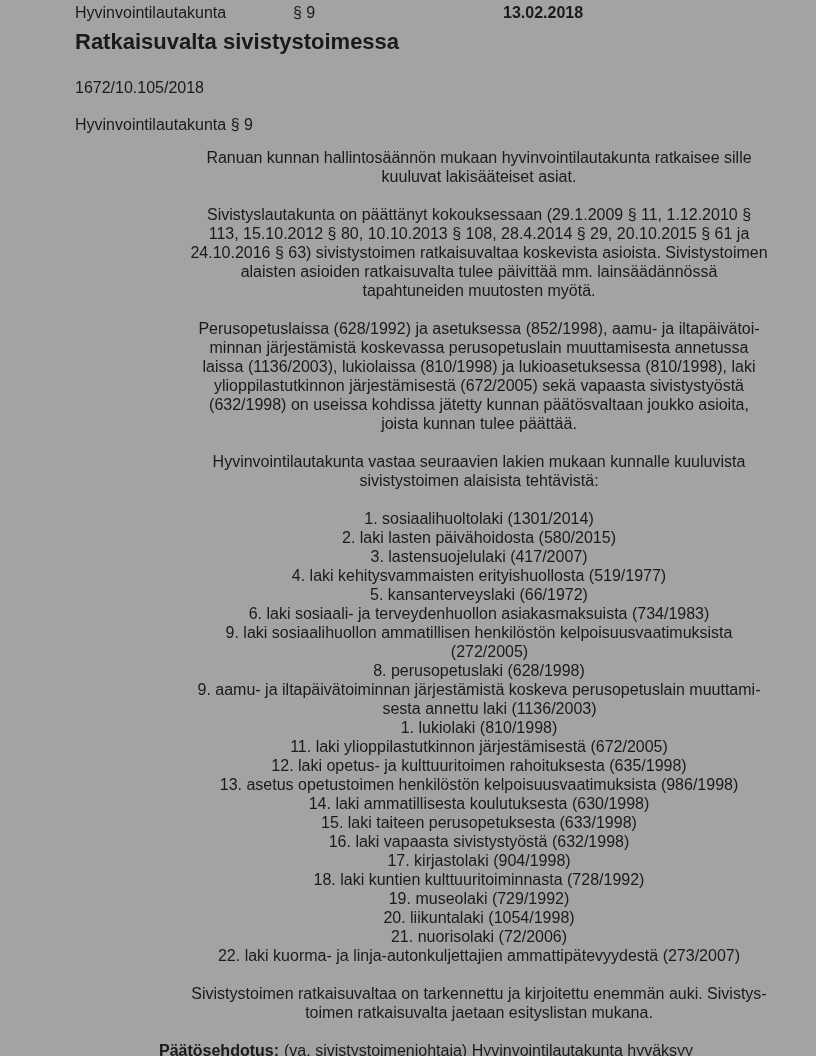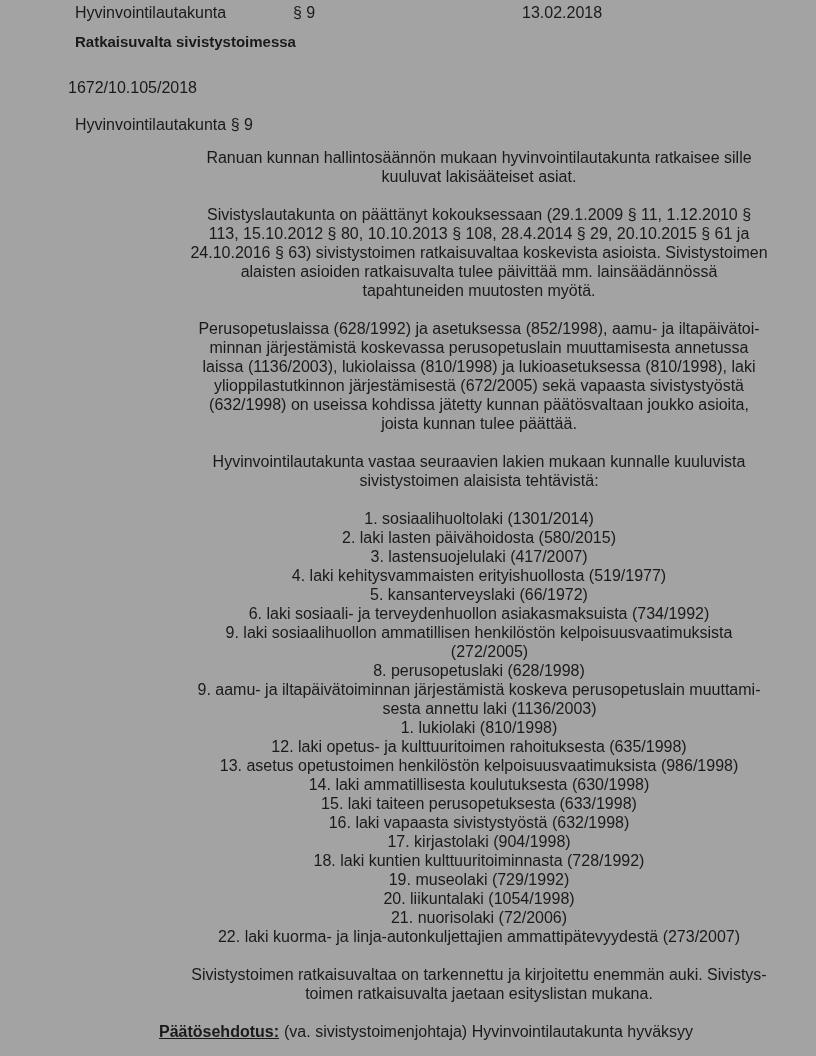--- a/index.html
+++ b/index.html
@@ -10,26 +10,26 @@
     background: #a3a3a3;
     overflow: hidden;
     font-family: "Liberation Sans", "DejaVu Sans", sans-serif;
     font-size: 16px;
     line-height: 19px;
     color: #1a1a1a;
   }
   .doc-header { position: absolute; top: 3px; left: 75px; right: 30px; height: 19px; }
   .hdr-committee { position: absolute; left: 0; white-space: pre; }
   .hdr-section   { position: absolute; left: 218px; white-space: pre; }
-  .hdr-date      { position: absolute; left: 447px; white-space: pre; }
+  .hdr-date      { position: absolute; left: 428px; white-space: pre; font-weight: bold; }
   .doc-title {
     position: absolute; top: 30px; left: 75px; margin: 0;
-    font-size: 15px; line-height: 24px; font-weight: bold; white-space: pre;
+    font-size: 22px; line-height: 24px; font-weight: bold; white-space: pre;
   }
-  .case-number { position: absolute; top: 78px;  left: 68px; white-space: pre; }
+  .case-number { position: absolute; top: 78px;  left: 75px; white-space: pre; }
   .section-ref { position: absolute; top: 115px; left: 75px; white-space: pre; }
   .body-block  { position: absolute; top: 148px; left: 159px; width: 640px; }
   .para { margin: 0 0 19px 0; }
   .line { white-space: pre; text-align: center; }
   .cont { padding-left: 21px; }
   .decision-line { white-space: pre; }
   .decision-label { font-weight: bold; text-decoration: underline; }
   .decision-text { margin-left: 5px; }
 </style>
 </head>
@@ -77,27 +77,28 @@
       <div class="line">Hyvinvointilautakunta vastaa seuraavien lakien mukaan kunnalle kuuluvista</div>
       <div class="line">sivistystoimen alaisista tehtävistä:</div>
     </div>
 
     <div class="para">
       <div class="line">1. sosiaalihuoltolaki (1301/2014)</div>
       <div class="line">2. laki lasten päivähoidosta (580/2015)</div>
       <div class="line">3. lastensuojelulaki (417/2007)</div>
       <div class="line">4. laki kehitysvammaisten erityishuollosta (519/1977)</div>
       <div class="line">5. kansanterveyslaki (66/1972)</div>
-      <div class="line">6. laki sosiaali- ja terveydenhuollon asiakasmaksuista (734/1992)</div>
+      <div class="line">6. laki sosiaali- ja terveydenhuollon asiakasmaksuista (734/1983)</div>
       <div class="line">9. laki sosiaalihuollon ammatillisen henkilöstön kelpoisuusvaatimuksista</div>
       <div class="line cont">(272/2005)</div>
       <div class="line">8. perusopetuslaki (628/1998)</div>
       <div class="line">9. aamu- ja iltapäivätoiminnan järjestämistä koskeva perusopetuslain muuttami-</div>
       <div class="line cont">sesta annettu laki (1136/2003)</div>
       <div class="line">1. lukiolaki (810/1998)</div>
+      <div class="line">11. laki ylioppilastutkinnon järjestämisestä (672/2005)</div>
       <div class="line">12. laki opetus- ja kulttuuritoimen rahoituksesta (635/1998)</div>
       <div class="line">13. asetus opetustoimen henkilöstön kelpoisuusvaatimuksista (986/1998)</div>
       <div class="line">14. laki ammatillisesta koulutuksesta (630/1998)</div>
       <div class="line">15. laki taiteen perusopetuksesta (633/1998)</div>
       <div class="line">16. laki vapaasta sivistystyöstä (632/1998)</div>
       <div class="line">17. kirjastolaki (904/1998)</div>
       <div class="line">18. laki kuntien kulttuuritoiminnasta (728/1992)</div>
       <div class="line">19. museolaki (729/1992)</div>
       <div class="line">20. liikuntalaki (1054/1998)</div>
       <div class="line">21. nuorisolaki (72/2006)</div>

